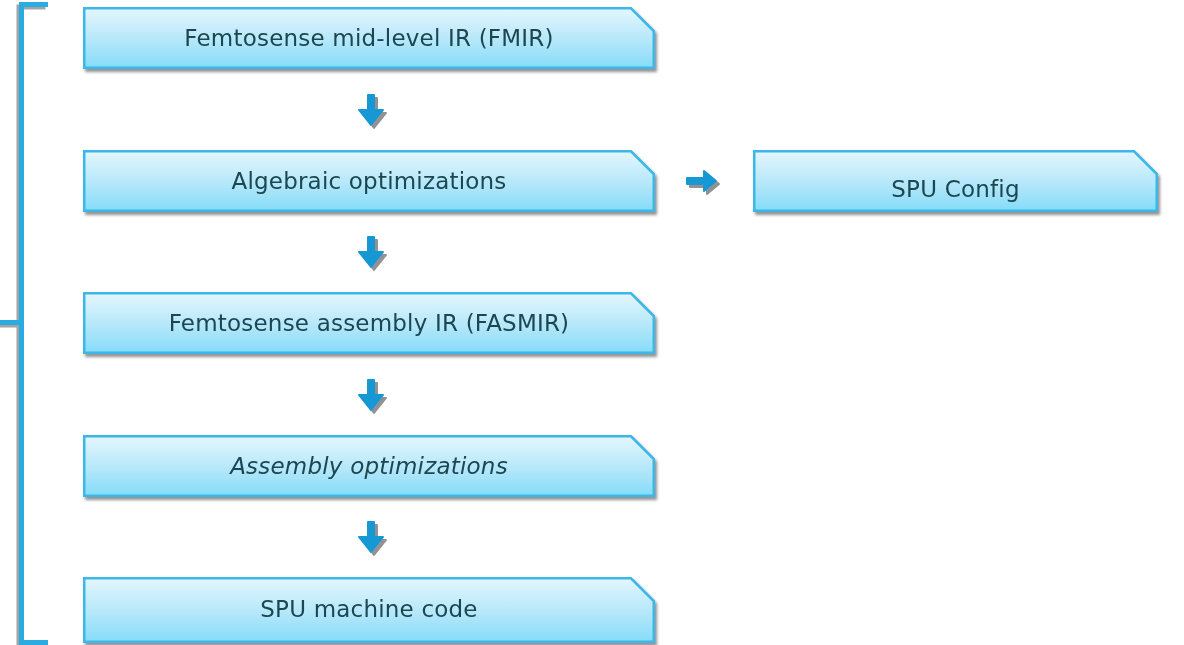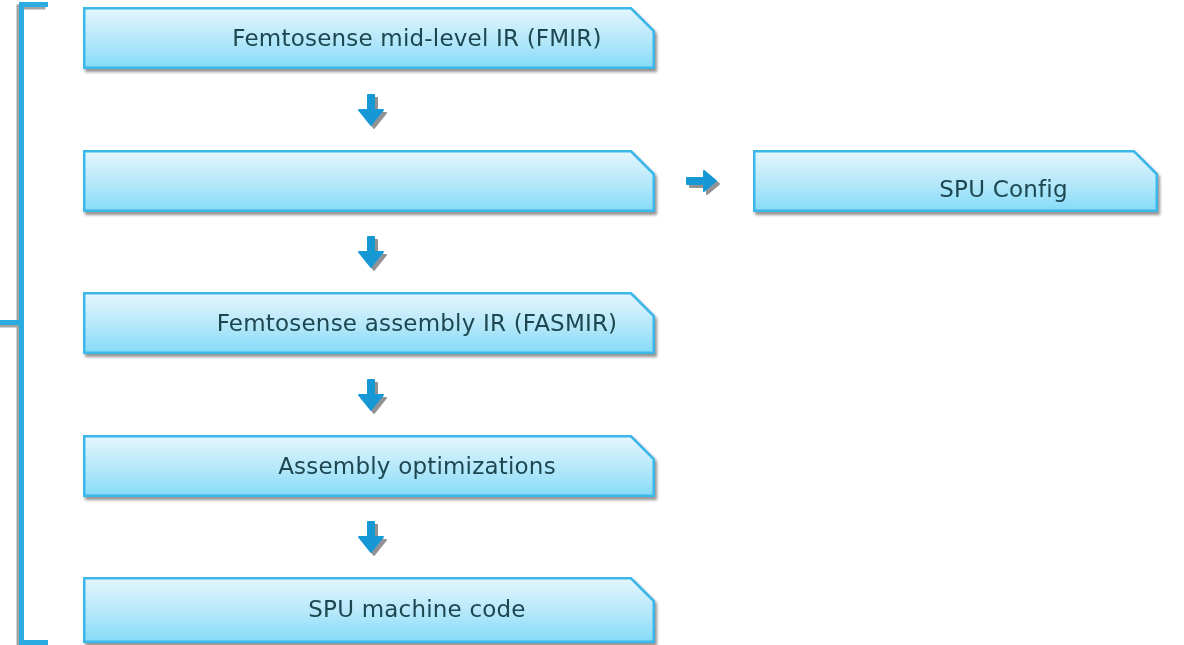--- a/index.html
+++ b/index.html
@@ -26,27 +26,26 @@
     display: flex;
     align-items: center;
     justify-content: center;
     text-align: center;
     font-size: 23px;
     font-weight: 500;
     letter-spacing: 0.2px;
     color: #1c4750;
     pointer-events: none;
     white-space: nowrap;
-    padding-left: 48px;
   }
   
   .lbl-fmir      { left: 83px; top: 7px;   width: 572px; height: 62px; }
   .lbl-algebraic { left: 83px; top: 150px; width: 572px; height: 62px; }
   .lbl-fasmir    { left: 83px; top: 292px; width: 572px; height: 62px; }
-  .lbl-assembly  { left: 83px; top: 435px; width: 572px; height: 62px; }
+  .lbl-assembly  { left: 83px; top: 435px; width: 572px; height: 62px; font-style: italic; }
   .lbl-machine   { left: 83px; top: 577px; width: 572px; height: 63px; }
   .lbl-spuconfig { left: 753px; top: 150px; width: 405px; height: 78px; }
 </style>
 </head>
 <body>
 
 <div class="canvas">
 
   <svg class="diagram-svg" width="1184" height="645" viewBox="0 0 1184 645">
     <defs>
@@ -80,18 +79,19 @@
     <polygon filter="url(#fBox)" points="754.25,151.25 1134,151.25 1156.75,174 1156.75,210.75 754.25,210.75" fill="url(#boxGrad)" stroke="#3ab7e9" stroke-width="2.5"></polygon>
 
     <use href="#downArrowShape" transform="translate(357,94)" filter="url(#fArrow)" fill="#1798d4" stroke="#1798d4" stroke-width="2" stroke-linejoin="round"></use>
     <use href="#downArrowShape" transform="translate(357,236)" filter="url(#fArrow)" fill="#1798d4" stroke="#1798d4" stroke-width="2" stroke-linejoin="round"></use>
     <use href="#downArrowShape" transform="translate(357,379)" filter="url(#fArrow)" fill="#1798d4" stroke="#1798d4" stroke-width="2" stroke-linejoin="round"></use>
     <use href="#downArrowShape" transform="translate(357,521)" filter="url(#fArrow)" fill="#1798d4" stroke="#1798d4" stroke-width="2" stroke-linejoin="round"></use>
     <use href="#rightArrowShape" transform="translate(687,170)" filter="url(#fArrow)" fill="#1798d4" stroke="#1798d4" stroke-width="2" stroke-linejoin="round"></use>
   </svg>
 
   <div class="node-label lbl-fmir">Femtosense mid-level IR (FMIR)</div>
+  <div class="node-label lbl-algebraic">Algebraic optimizations</div>
   <div class="node-label lbl-fasmir">Femtosense assembly IR (FASMIR)</div>
   <div class="node-label lbl-assembly">Assembly optimizations</div>
   <div class="node-label lbl-machine">SPU machine code</div>
   <div class="node-label lbl-spuconfig">SPU Config</div>
 
 </div>
 
 </body></html>

